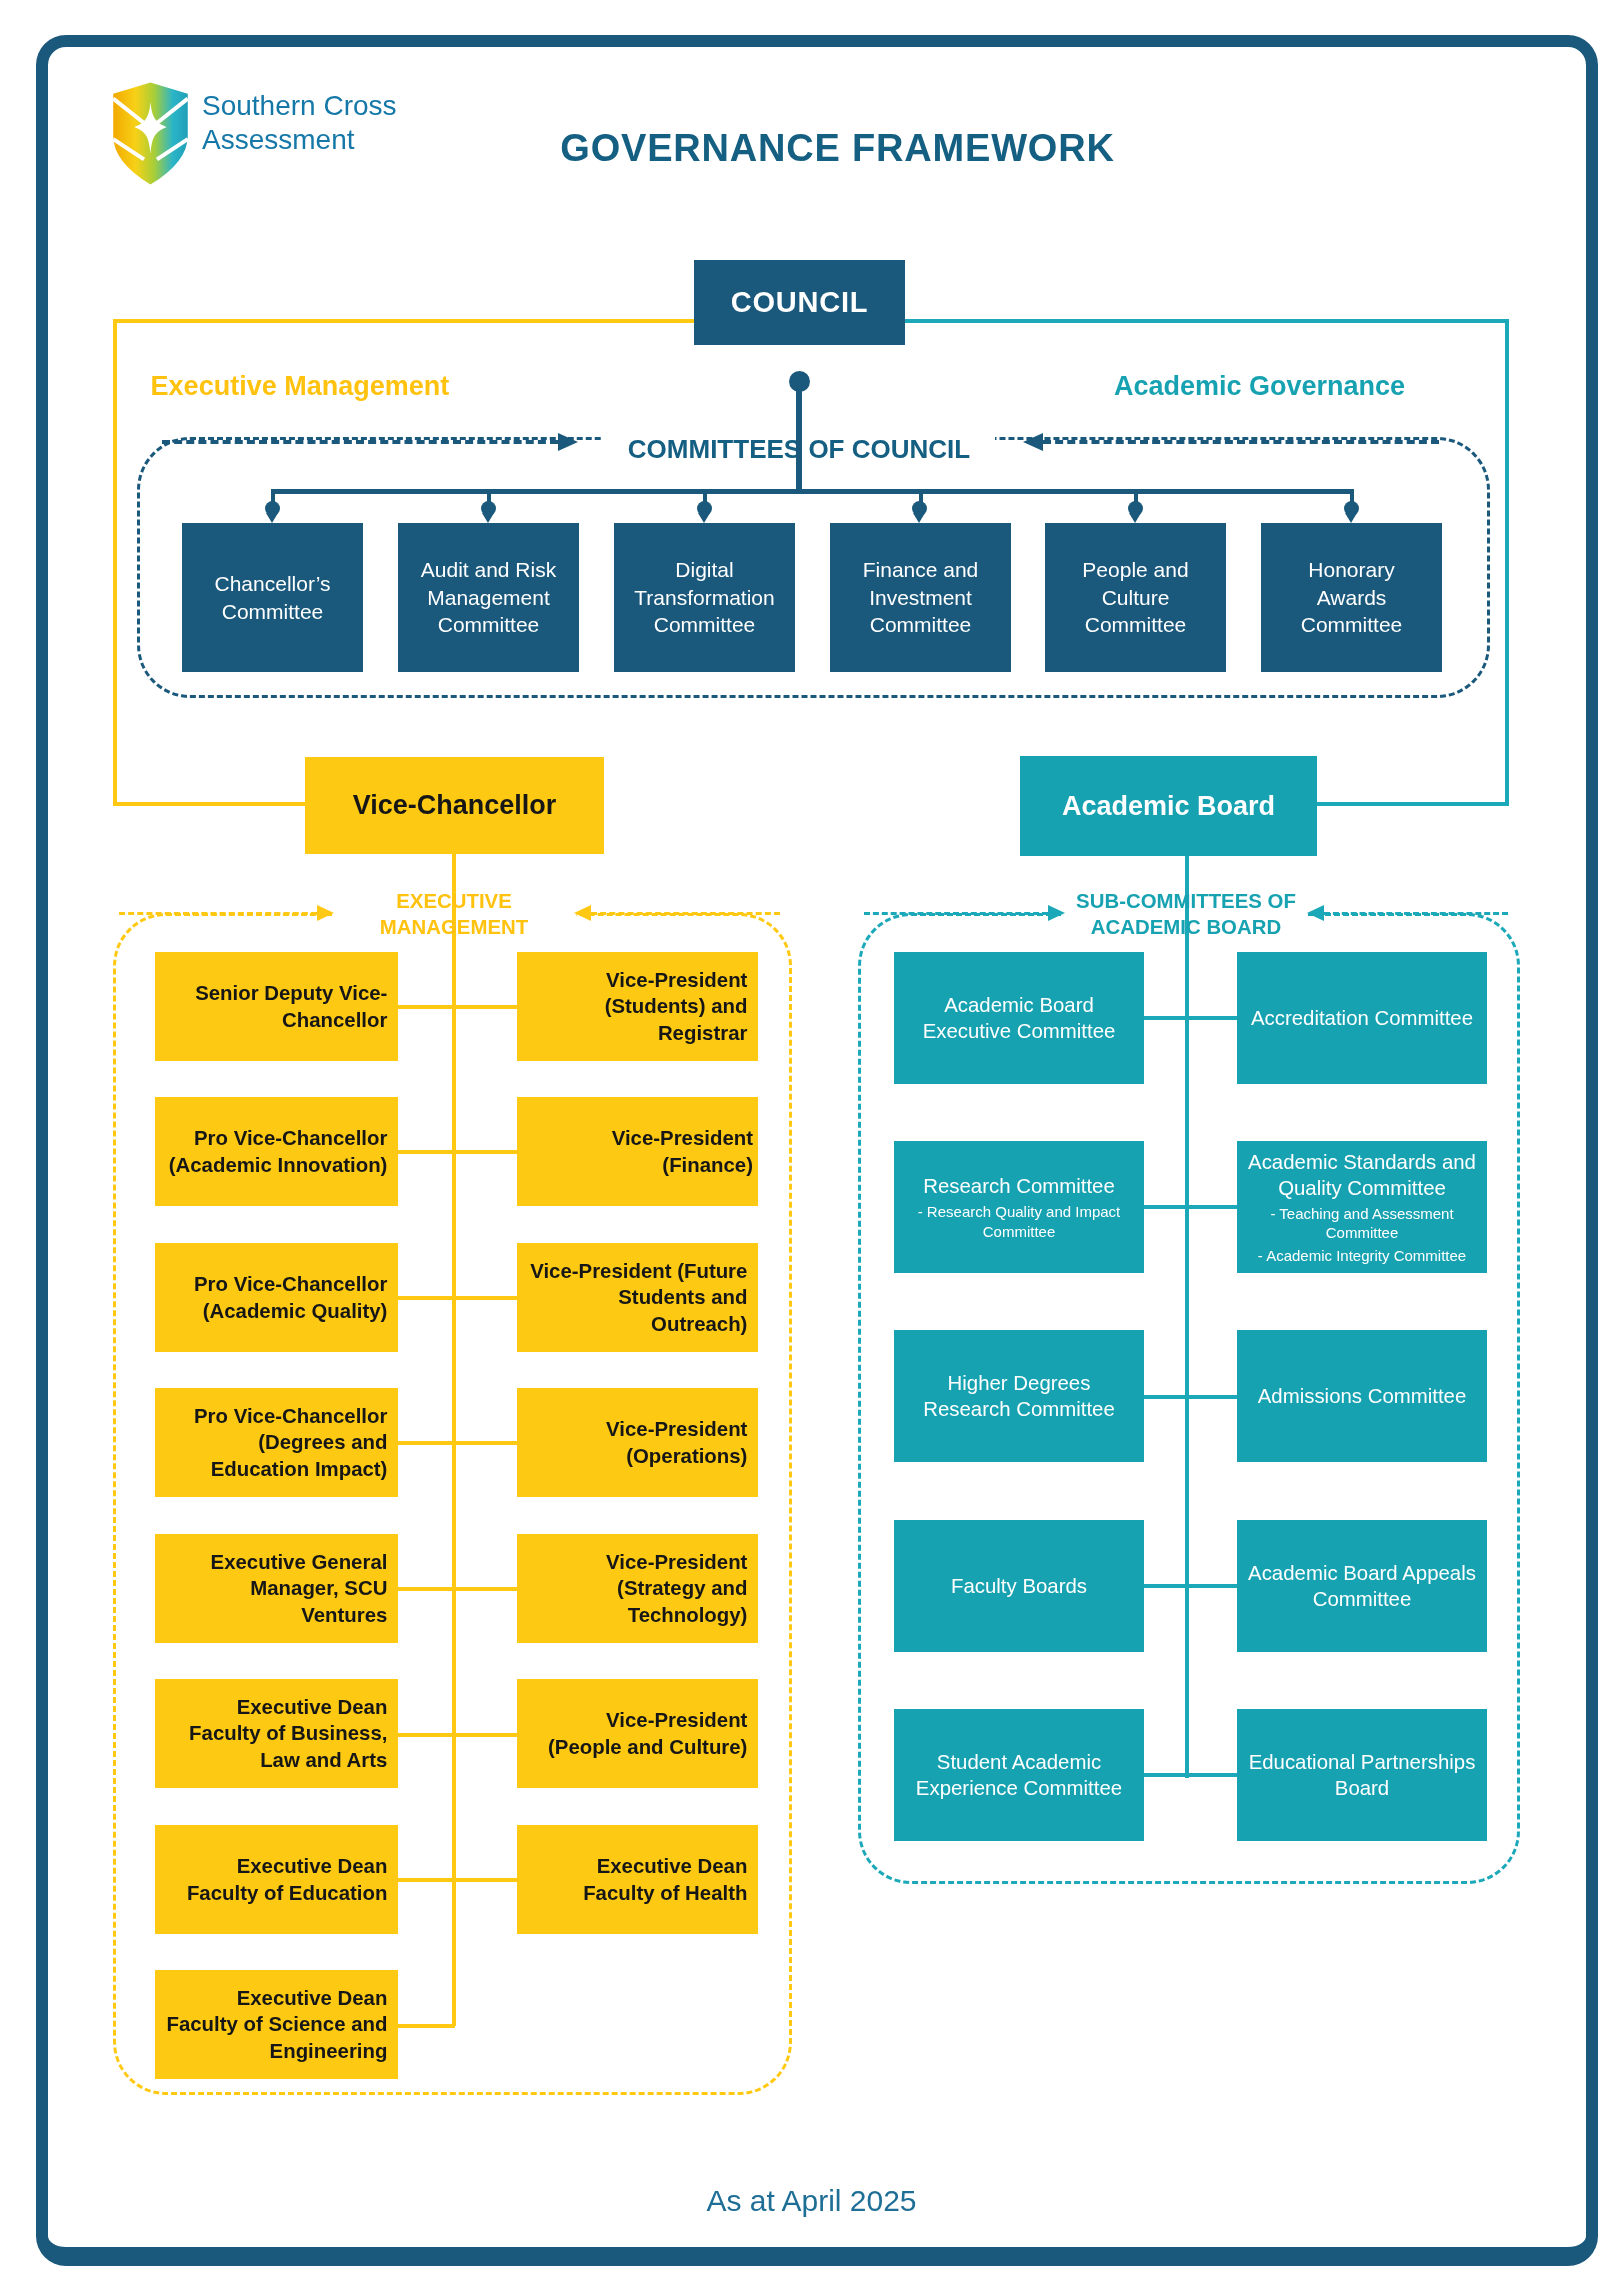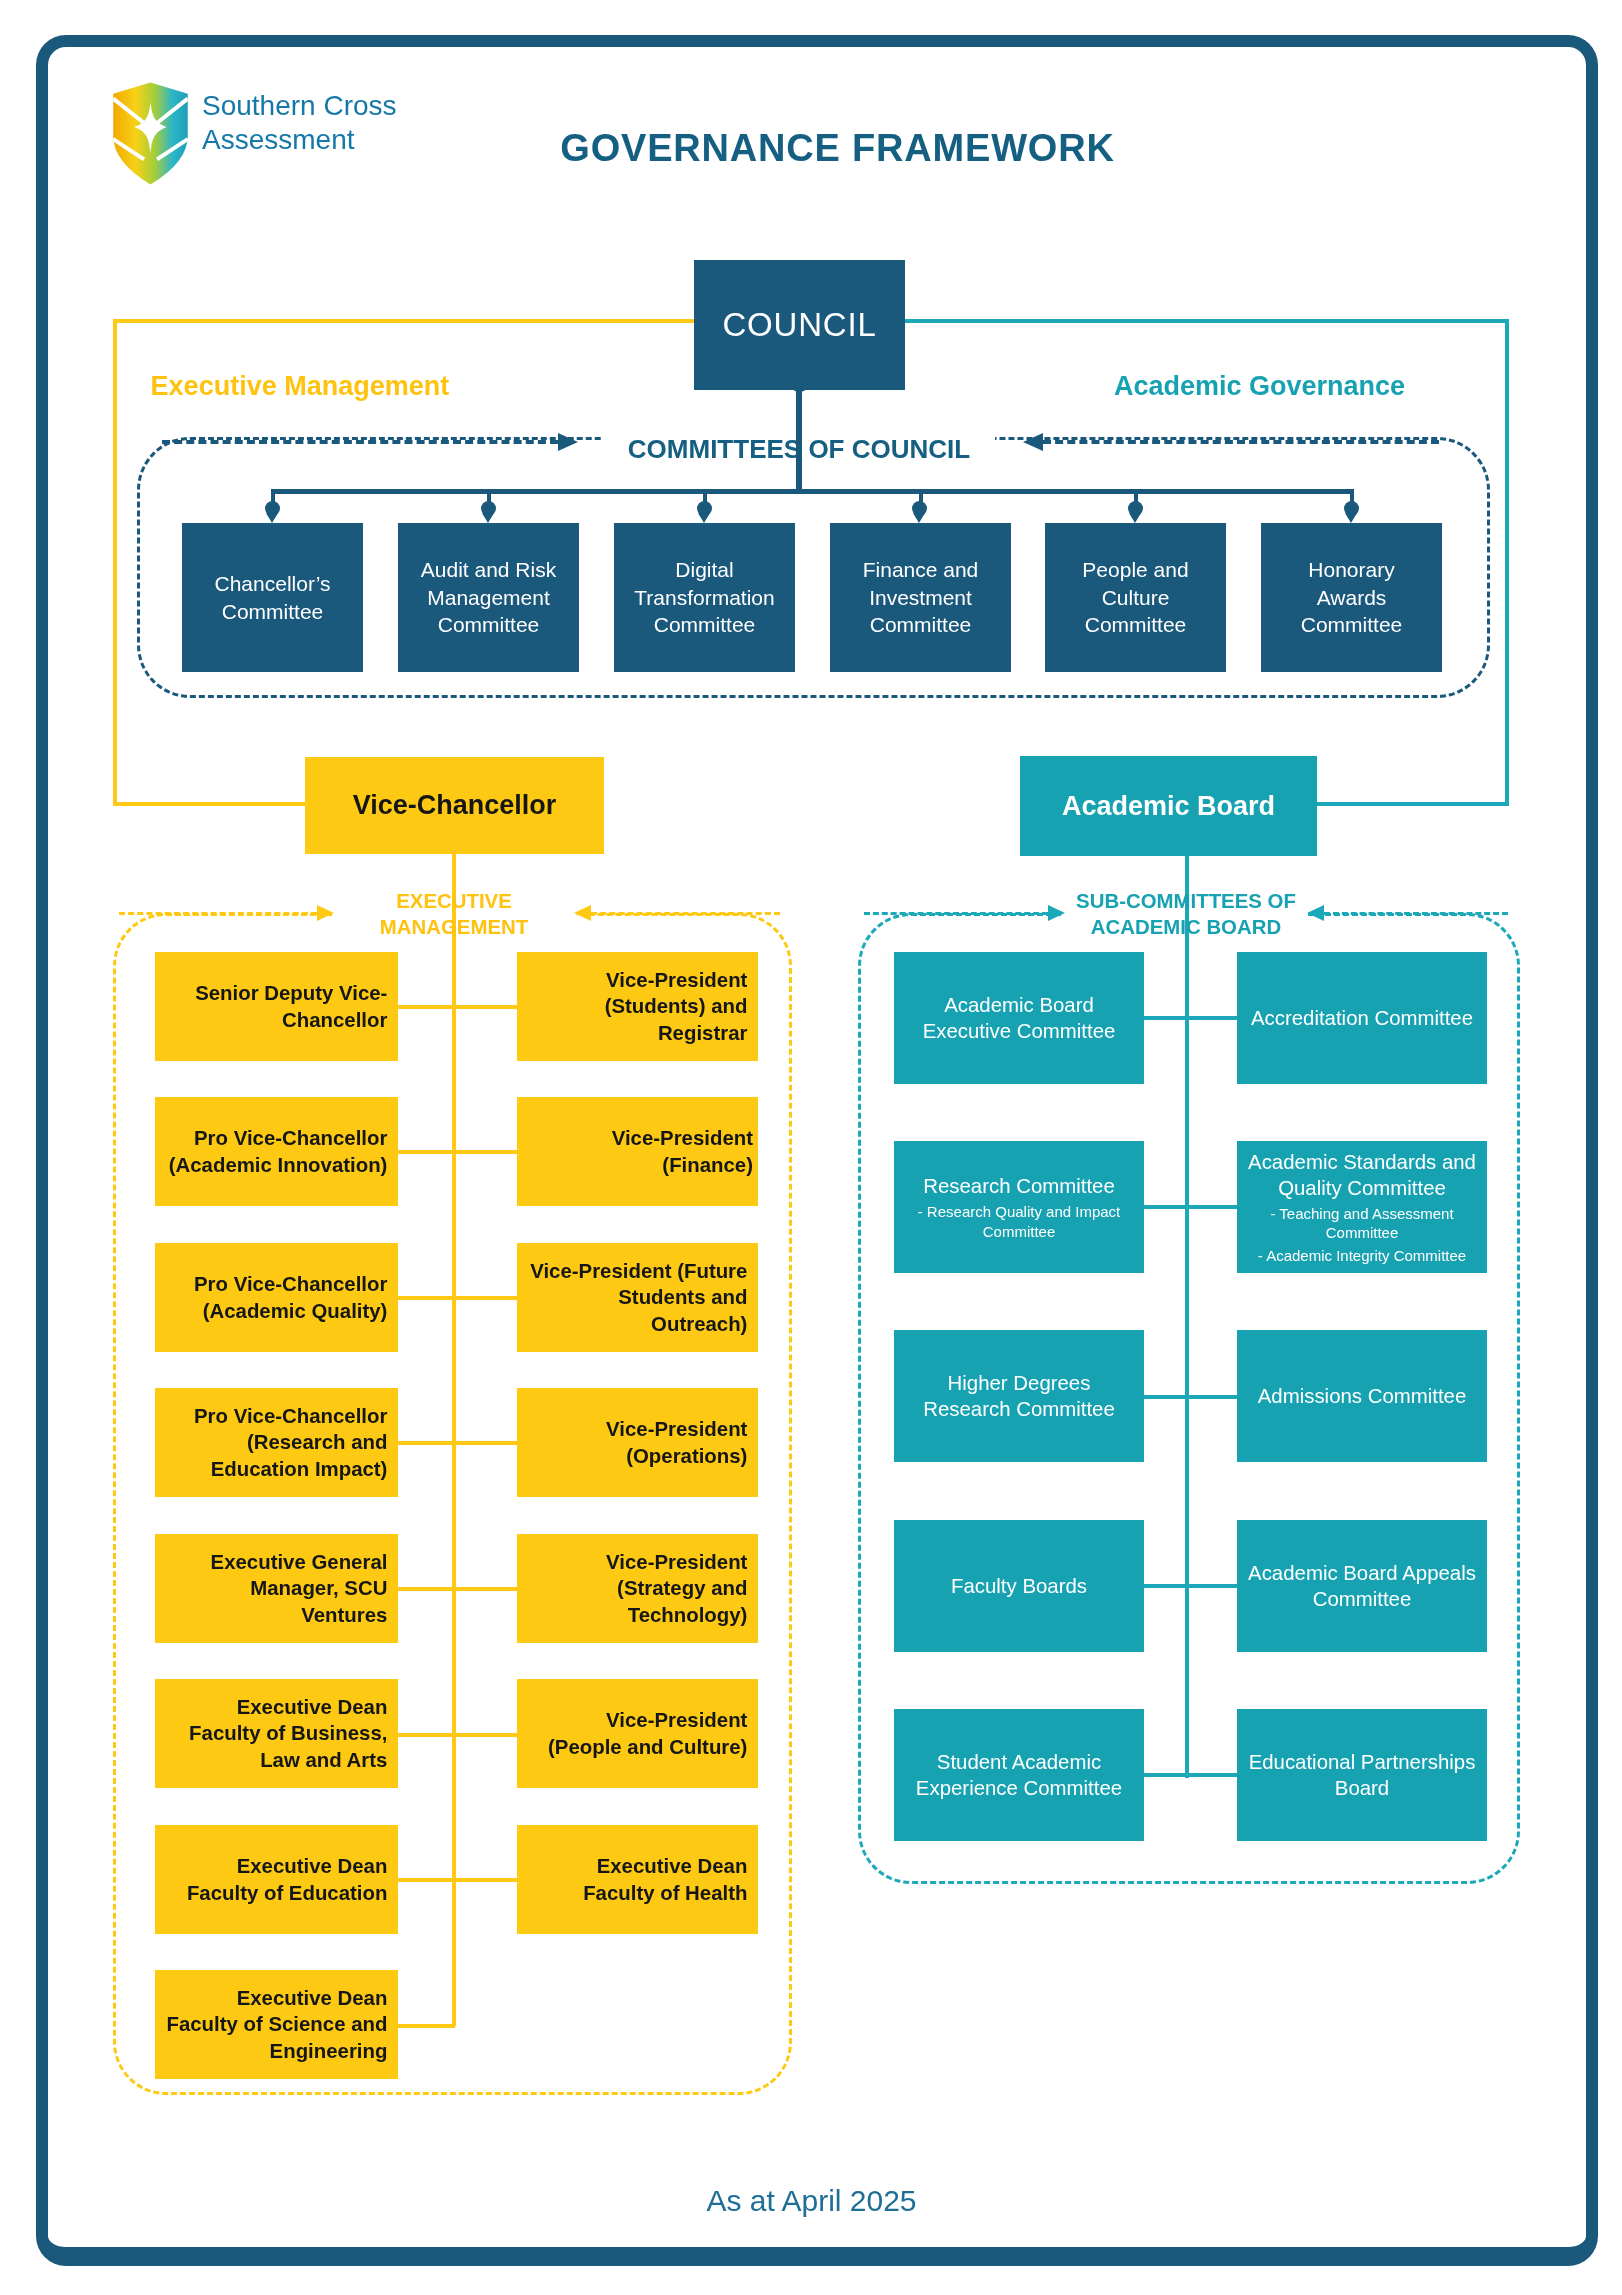--- a/index.html
+++ b/index.html
@@ -34,21 +34,21 @@
   .ah{width:0;height:0;z-index:2;}
   .ah.right{border-top:9.8px solid transparent;border-bottom:9.8px solid transparent;border-left:20.4px solid #1A587C;}
   .ah.left{border-top:9.8px solid transparent;border-bottom:9.8px solid transparent;border-right:20.4px solid #1A587C;}
   .ah.y.right{border-left-color:#FFC913;border-top-width:8.3px;border-bottom-width:8.3px;border-left-width:17.3px;}
   .ah.y.left{border-right-color:#FFC913;border-top-width:8.3px;border-bottom-width:8.3px;border-right-width:17.3px;}
   .ah.t.right{border-left-color:#1BA8B8;border-top-width:8.3px;border-bottom-width:8.3px;border-left-width:17.3px;}
   .ah.t.left{border-right-color:#1BA8B8;border-top-width:8.3px;border-bottom-width:8.3px;border-right-width:17.3px;}
   #title{left:468px;top:127px;width:739px;font-size:38px;font-weight:bold;color:#156082;
          text-align:center;letter-spacing:0.8px;z-index:5;}
   #brand{left:202px;top:89px;font-size:28px;line-height:34px;font-weight:normal;color:#1578A8;z-index:5;}
-  #council{left:694px;top:260px;width:211px;height:130px;font-size:33px;font-weight:normal;letter-spacing:0.8px;}
+  #council{left:694px;top:260px;width:211px;height:85px;font-size:29px;font-weight:bold;letter-spacing:0.8px;}
   #lbl-exec{left:128px;top:371px;width:362px;font-size:27px;font-weight:bold;color:#FFC20E;text-align:left;z-index:5;padding-left:22.6px;}
   #lbl-acad{left:1086px;top:371px;width:347px;font-size:27px;font-weight:bold;color:#17A2B2;text-align:center;z-index:5;}
   #coc-hdg{left:603px;top:430px;width:392px;height:38px;font-size:26px;color:#156082;background:#fff;
            line-height:38px;z-index:2;}
   #vc-box{left:305px;top:757px;width:299px;height:97px;font-size:27px;font-weight:700;}
   #ab-box{left:1020px;top:756px;width:297px;height:100px;font-size:27px;font-weight:700;background:#17A2B2;color:#fff;
           display:flex;align-items:center;justify-content:center;z-index:4;}
   #em-hdg{left:341px;top:888px;width:226px;font-size:20.4px;line-height:26px;color:#FFC20E;}
   #sc-hdg{left:1073px;top:888px;width:226px;font-size:20.4px;line-height:26px;color:#17A2B2;}
   #footer{left:0;top:2184px;width:1623px;text-align:center;font-size:30px;color:#1E6E96;z-index:5;}
@@ -148,21 +148,21 @@
       <div class="abs line" style="left: 398px; top: 1005px; width: 119px; height: 3.8px; background: rgb(255, 201, 19);"></div>
       <div class="abs ybox" style="left: 155px; top: 952px; width: 243px; height: 109px; font-size: 20.4px; line-height: 1.3; padding: 0px 10.6px; box-sizing: border-box;">Senior Deputy Vice-Chancellor</div>
       <div class="abs ybox" style="left: 517px; top: 952px; width: 241px; height: 109px; font-size: 20.4px; line-height: 1.3; padding: 0px 10.6px; box-sizing: border-box;">Vice-President (Students) and Registrar</div>
       <div class="abs line" style="left: 398px; top: 1150px; width: 119px; height: 3.8px; background: rgb(255, 201, 19);"></div>
       <div class="abs ybox" style="left: 155px; top: 1097px; width: 243px; height: 109px; font-size: 20.4px; line-height: 1.3; padding: 0px 10.6px; box-sizing: border-box;">Pro Vice-Chancellor (Academic Innovation)</div>
       <div class="abs ybox" style="left: 517px; top: 1097px; width: 241px; height: 109px; font-size: 20.4px; line-height: 1.3; padding: 0px 5px; box-sizing: border-box;">Vice-President (Finance)</div>
       <div class="abs line" style="left: 398px; top: 1296px; width: 119px; height: 3.8px; background: rgb(255, 201, 19);"></div>
       <div class="abs ybox" style="left: 155px; top: 1243px; width: 243px; height: 109px; font-size: 20.4px; line-height: 1.3; padding: 0px 10.6px; box-sizing: border-box;">Pro Vice-Chancellor (Academic Quality)</div>
       <div class="abs ybox" style="left: 517px; top: 1243px; width: 241px; height: 109px; font-size: 20.4px; line-height: 1.3; padding: 0px 10.6px; box-sizing: border-box;">Vice-President (Future Students and Outreach)</div>
       <div class="abs line" style="left: 398px; top: 1441px; width: 119px; height: 3.8px; background: rgb(255, 201, 19);"></div>
-      <div class="abs ybox" style="left: 155px; top: 1388px; width: 243px; height: 109px; font-size: 20.4px; line-height: 1.3; padding: 0px 10.6px; box-sizing: border-box;">Pro Vice-Chancellor (Research and Education Impact)</div>
+      <div class="abs ybox" style="left: 155px; top: 1388px; width: 243px; height: 109px; font-size: 20.4px; line-height: 1.3; padding: 0px 10.6px; box-sizing: border-box;">Pro Vice-Chancellor (Degrees and Education Impact)</div>
       <div class="abs ybox" style="left: 517px; top: 1388px; width: 241px; height: 109px; font-size: 20.4px; line-height: 1.3; padding: 0px 10.6px; box-sizing: border-box;">Vice-President (Operations)</div>
       <div class="abs line" style="left: 398px; top: 1587px; width: 119px; height: 3.8px; background: rgb(255, 201, 19);"></div>
       <div class="abs ybox" style="left: 155px; top: 1534px; width: 243px; height: 109px; font-size: 20.4px; line-height: 1.3; padding: 0px 10.6px; box-sizing: border-box;">Executive General Manager, SCU Ventures</div>
       <div class="abs ybox" style="left: 517px; top: 1534px; width: 241px; height: 109px; font-size: 20.4px; line-height: 1.3; padding: 0px 10.6px; box-sizing: border-box;">Vice-President (Strategy and Technology)</div>
       <div class="abs line" style="left: 398px; top: 1733px; width: 119px; height: 3.8px; background: rgb(255, 201, 19);"></div>
       <div class="abs ybox" style="left: 155px; top: 1679px; width: 243px; height: 109px; font-size: 20.4px; line-height: 1.3; padding: 0px 10.6px; box-sizing: border-box;">Executive Dean Faculty of Business, Law and Arts</div>
       <div class="abs ybox" style="left: 517px; top: 1679px; width: 241px; height: 109px; font-size: 20.4px; line-height: 1.3; padding: 0px 10.6px; box-sizing: border-box;">Vice-President (People and Culture)</div>
       <div class="abs line" style="left: 398px; top: 1878px; width: 119px; height: 3.8px; background: rgb(255, 201, 19);"></div>
       <div class="abs ybox" style="left: 155px; top: 1825px; width: 243px; height: 109px; font-size: 20.4px; line-height: 1.3; padding: 0px 10.6px; box-sizing: border-box;">Executive Dean Faculty of Education</div>
       <div class="abs ybox" style="left: 517px; top: 1825px; width: 241px; height: 109px; font-size: 20.4px; line-height: 1.3; padding: 0px 10.6px; box-sizing: border-box;">Executive Dean Faculty of Health</div>

